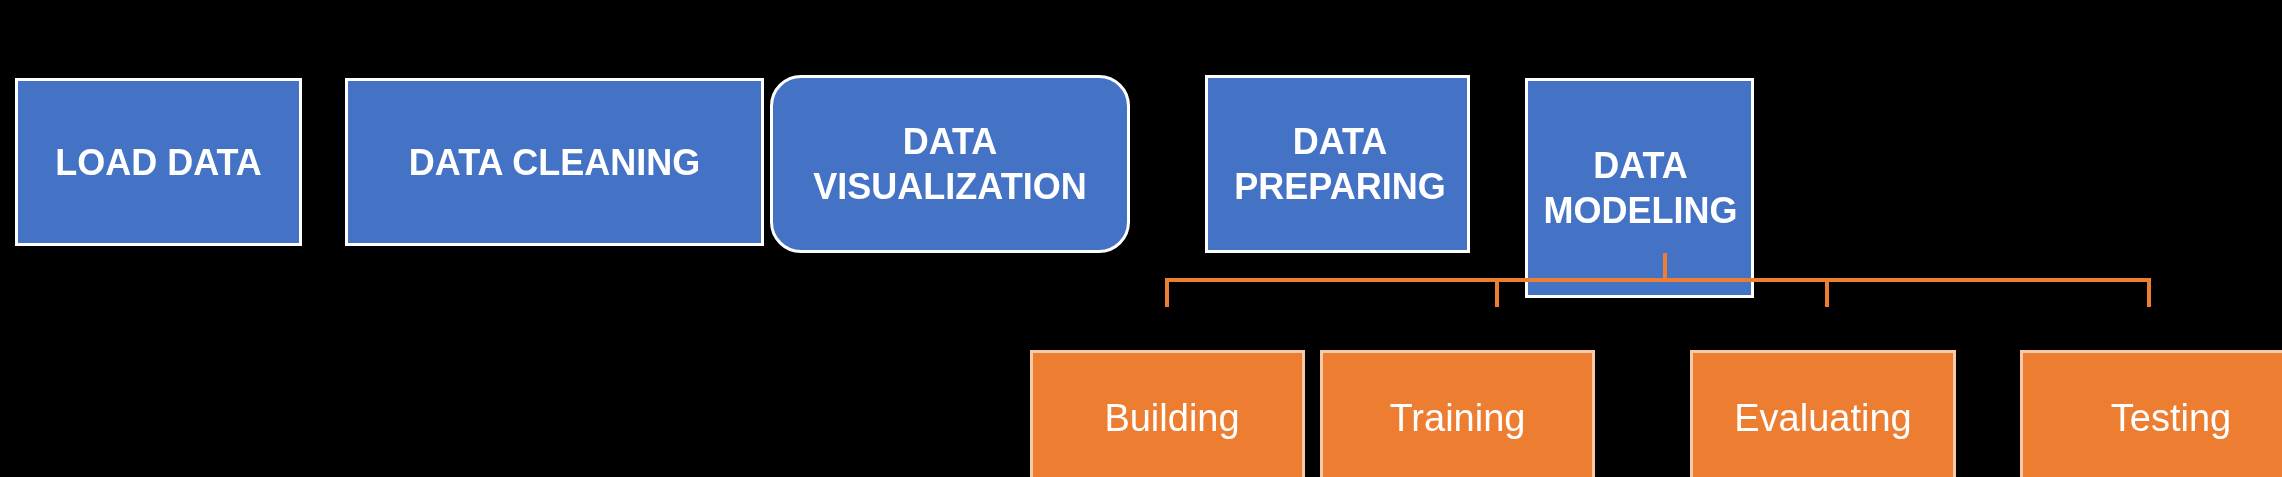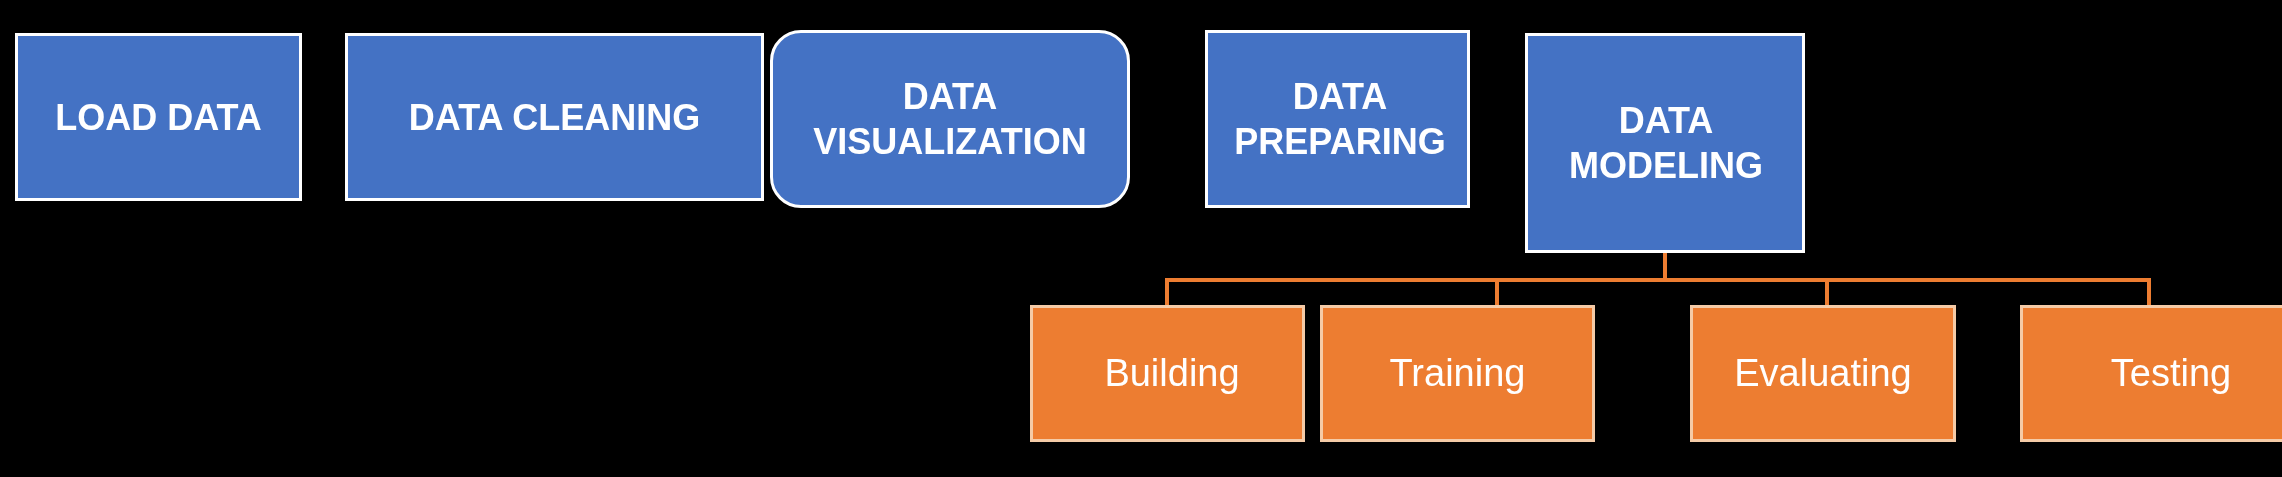--- a/index.html
+++ b/index.html
@@ -20,20 +20,21 @@
     font-family: "Liberation Sans", sans-serif;
     overflow: hidden;
   }
   .box {
     position: absolute;
     display: flex;
     align-items: center;
     justify-content: center;
     text-align: center;
     color: var(--text);
+    margin-top: 45px;
   }
   .stage {
     background: var(--blue);
     border: 3px solid var(--box-border);
     font-weight: bold;
     font-size: 36px;
     line-height: 1.25;
     padding: 6px 14px;
   }
   .step {
@@ -41,21 +42,21 @@
     border: 3px solid var(--orange-border);
     font-weight: normal;
     font-size: 38px;
     padding: 4px 10px;
   }
   
   .stage-0 { left: 15px;   top: 33px; width: 287px; height: 168px; }
   .stage-1 { left: 345px;  top: 33px; width: 419px; height: 168px; }
   .stage-2 { left: 770px;  top: 30px; width: 360px; height: 178px; border-radius: 31px; }
   .stage-3 { left: 1205px; top: 30px; width: 265px; height: 178px; padding-left: 19px; }
-  .stage-4 { left: 1525px; top: 33px; width: 280px; height: 220px; padding-left: 16px; }
+  .stage-4 { left: 1525px; top: 33px; width: 229px; height: 220px; padding-left: 16px; }
   
   .step-0 { left: 1030px; top: 305px; width: 275px; height: 137px; padding-left: 19px; }
   .step-1 { left: 1320px; top: 305px; width: 275px; height: 137px; }
   .step-2 { left: 1690px; top: 305px; width: 266px; height: 137px; }
   .step-3 { left: 2020px; top: 305px; width: 302px; height: 137px; }
   
   .connector {
     position: absolute;
     background: var(--orange);
   }

